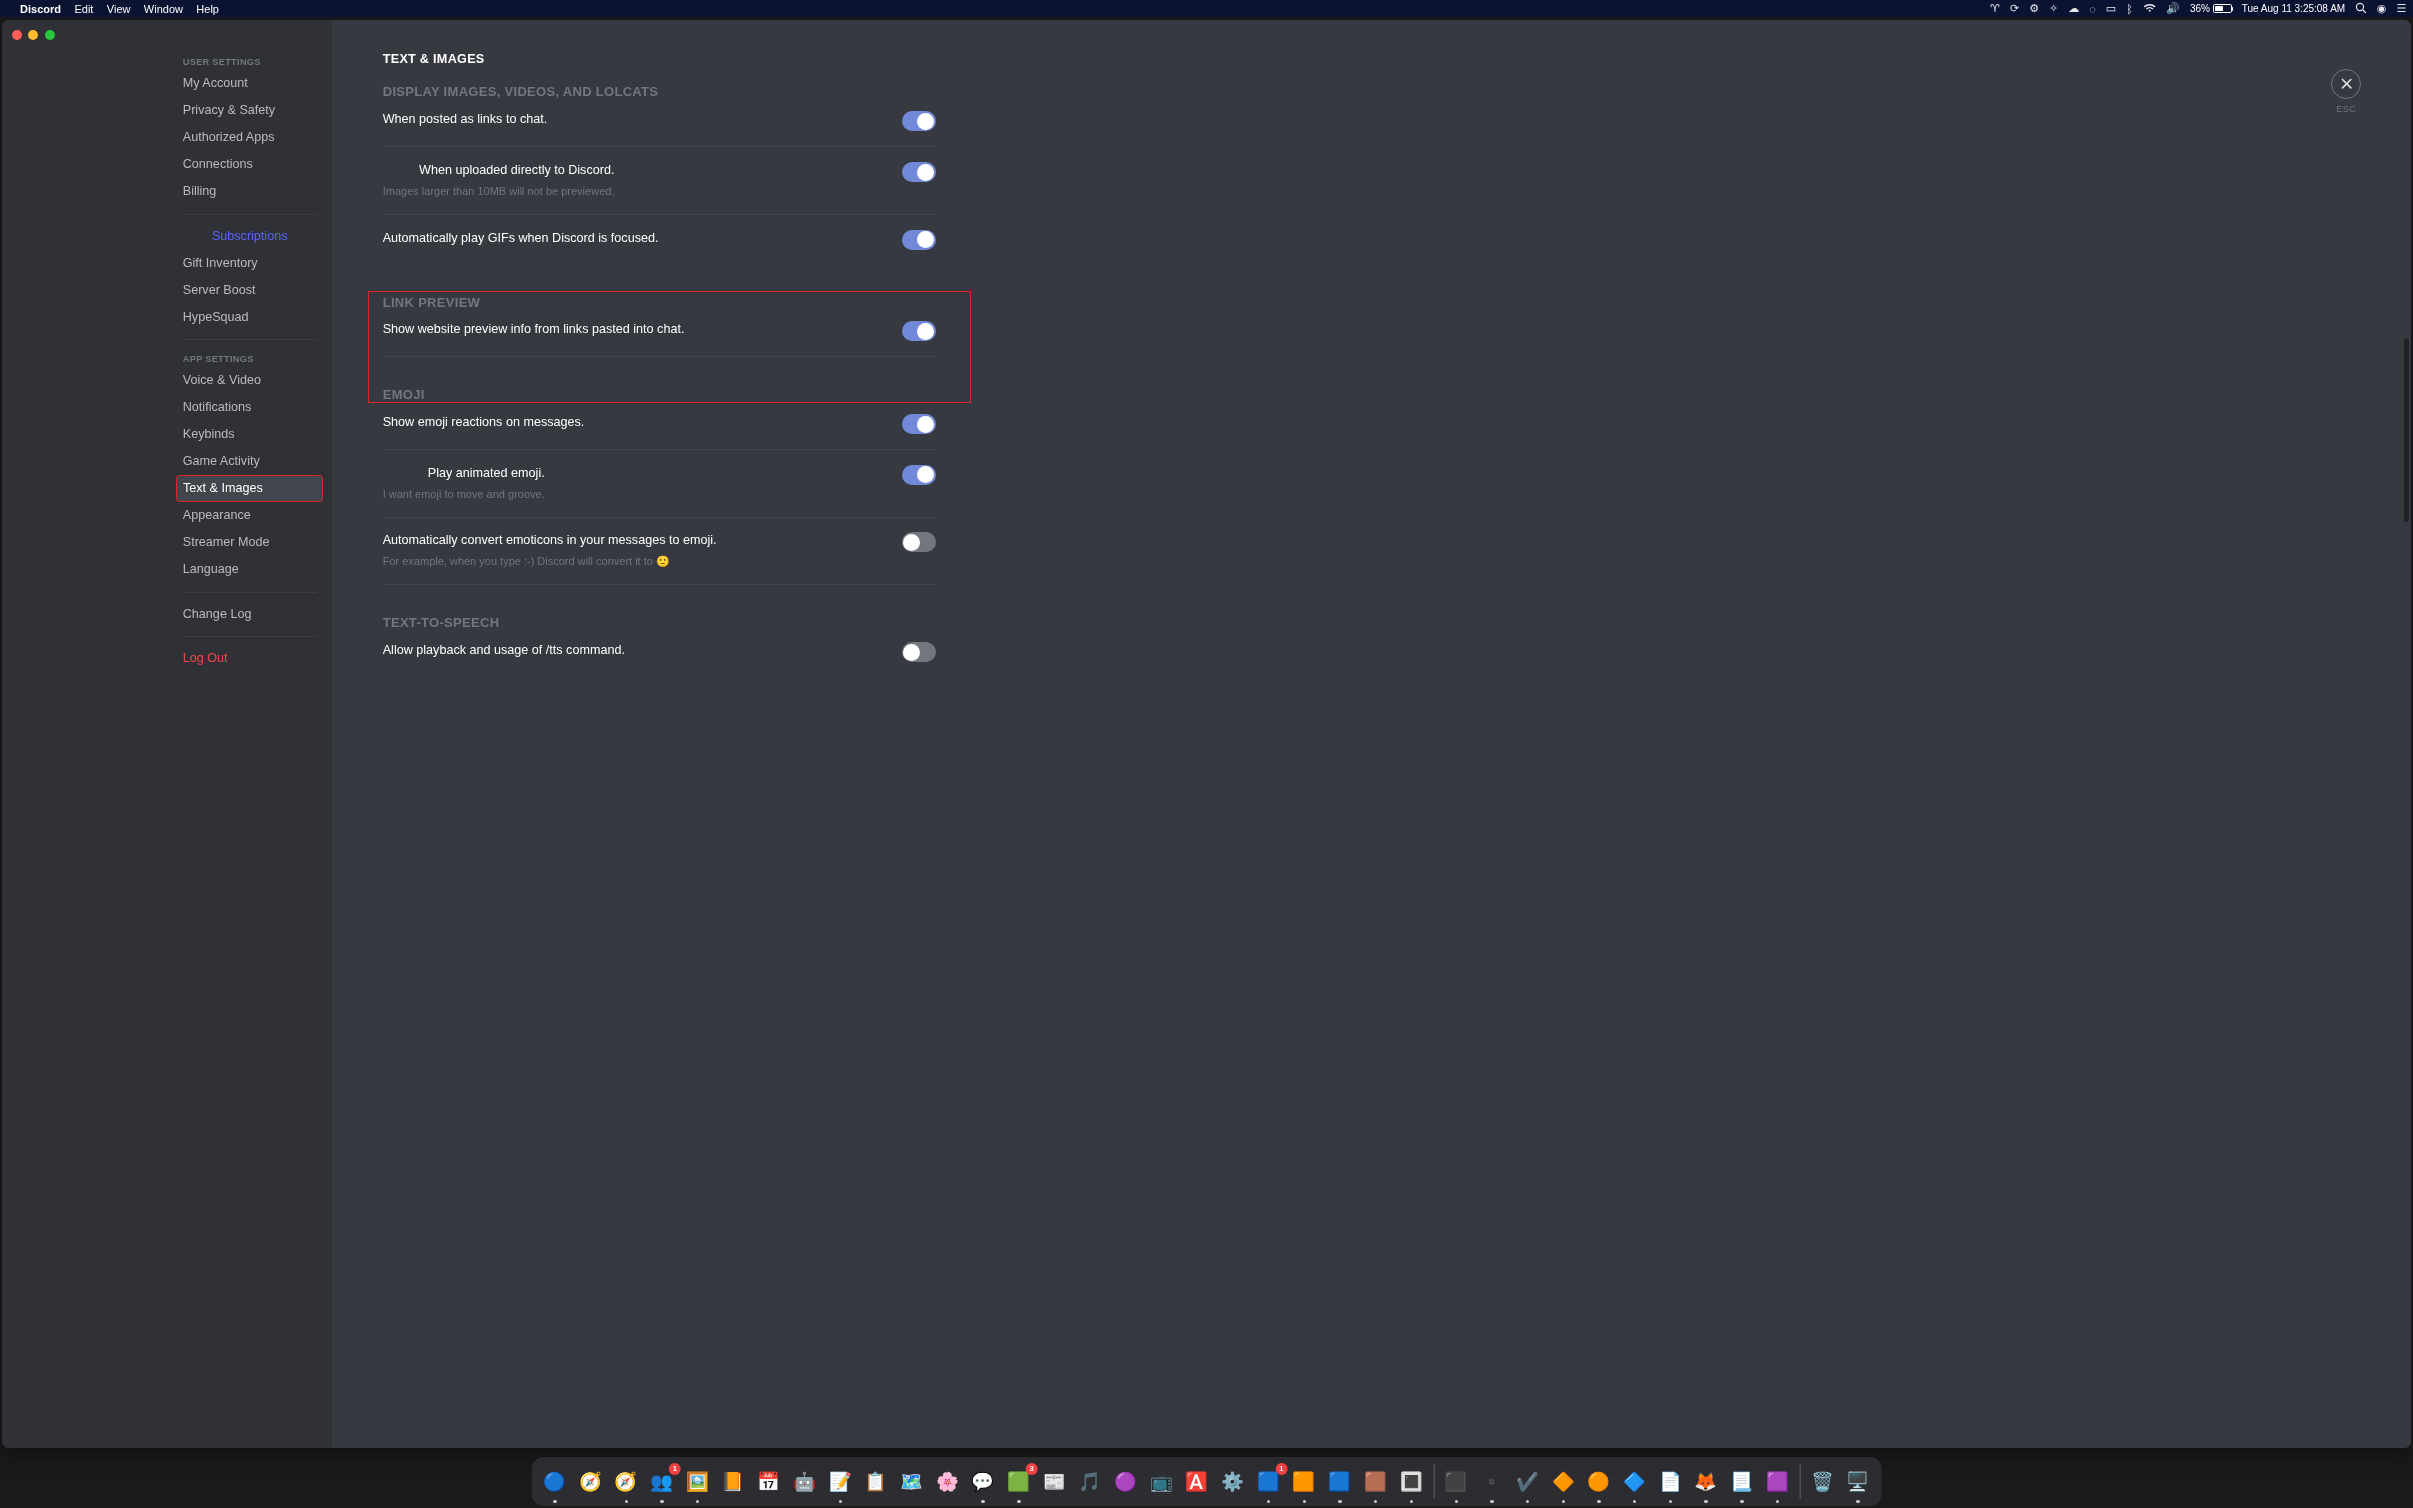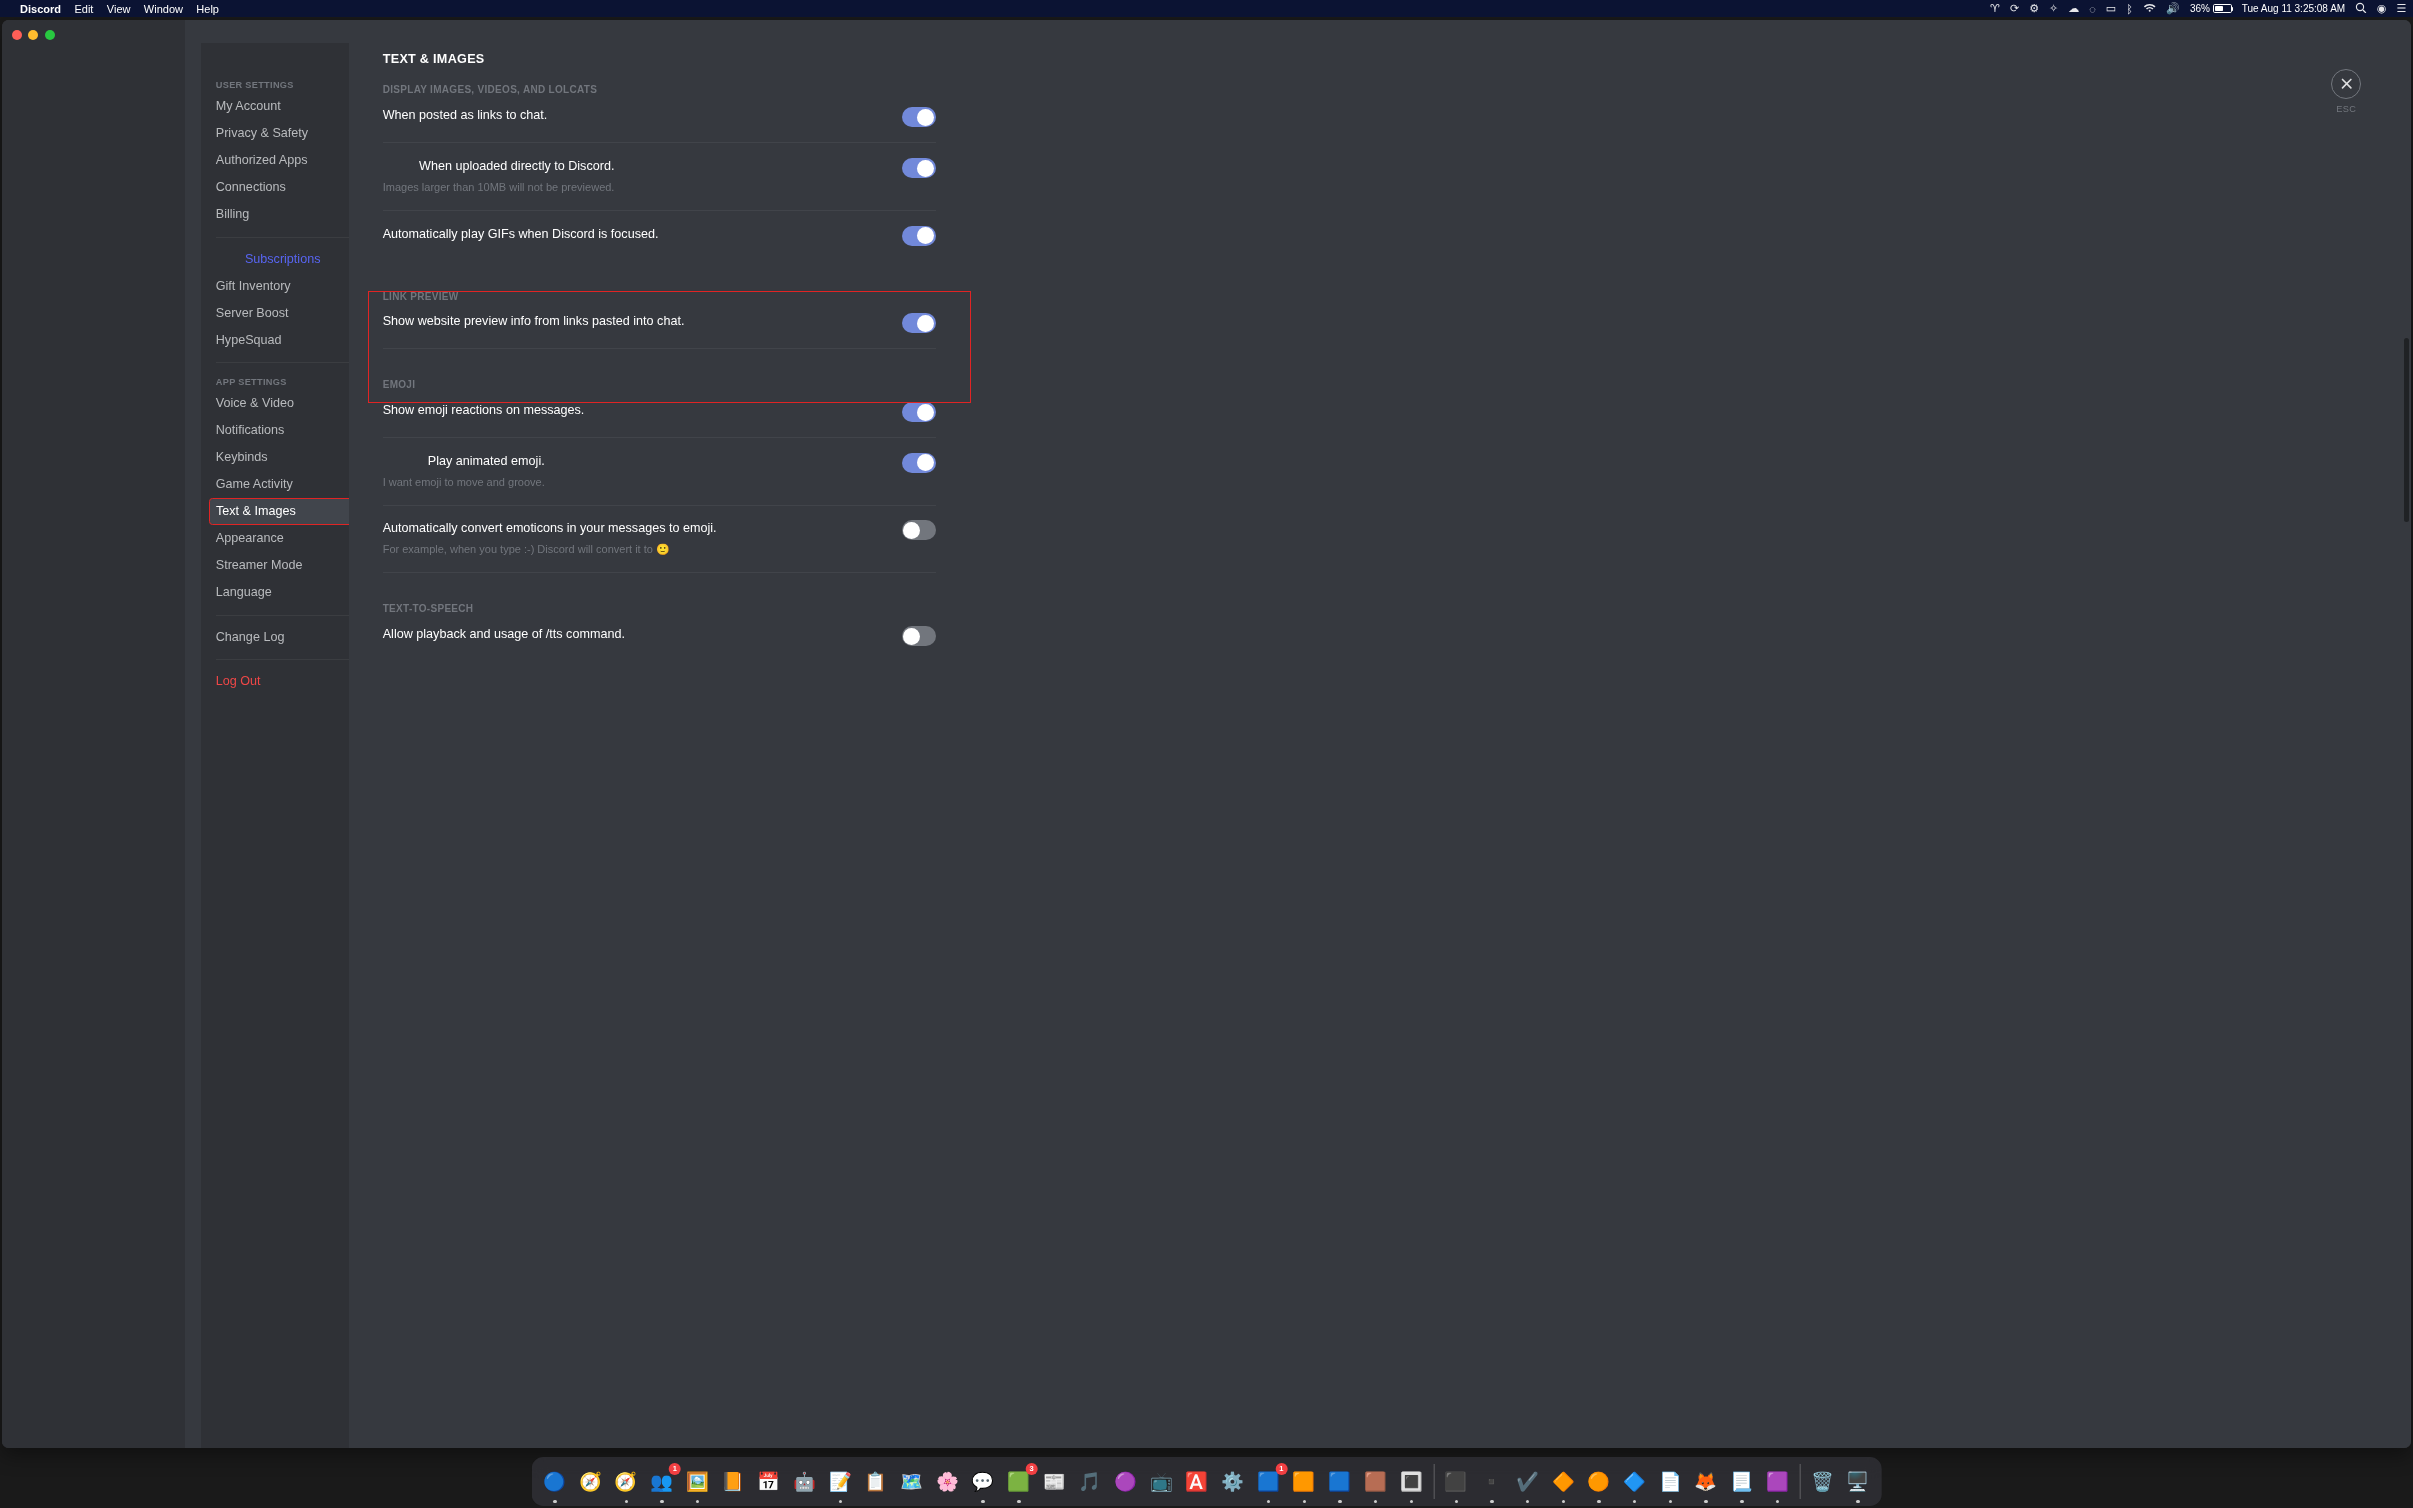--- a/index.html
+++ b/index.html
@@ -24,36 +24,36 @@
 
   
   .window { position:absolute; top:20px; left:1.7px; right:1.7px; bottom:60px; background:var(--bg);
             border-radius:6.7px; overflow:hidden; display:flex; box-shadow:0 6.7px 20px rgba(0,0,0,.4); }
   .traffic { position:absolute; top:10px; left:10px; display:flex; gap:6.7px; z-index:5; }
   .traffic span { width:10px; height:10px; border-radius:50%; display:block; }
   .tl-close{background:#ff5f57;} .tl-min{background:#febc2e;} .tl-max{background:#28c840;}
 
   
   .sidebar { width:183px; background:var(--bg-dark); height:100%; }
-  .settings-nav { position:absolute; left:199px; top:0; bottom:0; width:164px; background:var(--bg-dark);
-                  padding:32px 8.4px 17px 8.4px; overflow:hidden;margin-top:23px; }
+  .settings-nav { position:absolute; left:166px; top:0; bottom:0; width:164px; background:var(--bg-dark);
+                  padding:32px 8.4px 17px 8.4px; overflow:hidden; }
   .nav-category { color:var(--text-header); font-size:9.2px; font-weight:700; letter-spacing:0.3px;
                   text-transform:uppercase; padding:5px 6.7px 3.4px; }
   .nav-item { color:#b9bbbe; font-size:12.6px; padding:5px 6.7px; border-radius:3.4px; cursor:pointer; line-height:17px; }
   .nav-item.active { background:rgba(79,84,92,.6); color:#fff; border:0.8px solid #e02424; padding:4.2px 5.9px; }
   .nav-item.subscriptions { color:#5865f2;text-align:center; }
   .nav-item.logout { color:#f04747; }
   .nav-sep { height:0.8px; background:rgba(255,255,255,.06); margin:8.4px 6.7px; }
 
   
   .content { position:absolute; left:347px; right:0; top:0; bottom:0; background:var(--bg);
              padding:32px 34px 0 34px; overflow:hidden; color:var(--text); }
   .content-inner { max-width:553px; position:relative; }
   .page-title { color:#fff; font-weight:700; font-size:12.6px; letter-spacing:0.3px; text-transform:uppercase; margin-bottom:18.4px; }
-  .section-header { color:var(--text-header); font-size:10px; font-weight:700; letter-spacing:0.3px;
+  .section-header { color:var(--text-header); font-size:13px; font-weight:700; letter-spacing:0.3px;
                     text-transform:uppercase; margin:0 0 11.7px; }
   .setting-row { display:flex; align-items:flex-start; justify-content:space-between; padding:0 0 15px; }
   .setting-row + .divider, .divider { height:0.8px; background:rgba(255,255,255,.06); margin-bottom:15px; }
   .setting-label { color:#fff; font-size:12.6px; font-weight:400; line-height:17px;text-align:right; }
   .setting-desc { color:var(--text-header); font-size:11px; line-height:15px; margin-top:5px; }
   .toggle { width:34px; height:20px; border-radius:10px; position:relative; flex:0 0 34px; cursor:pointer; }
   .toggle.on { background:var(--toggle-on); }
   .toggle.off { background:var(--toggle-off); }
   .toggle .knob { position:absolute; top:1.7px; width:17px; height:17px; border-radius:50%; background:#fff; }
   .toggle.on .knob { right:1.7px; }

